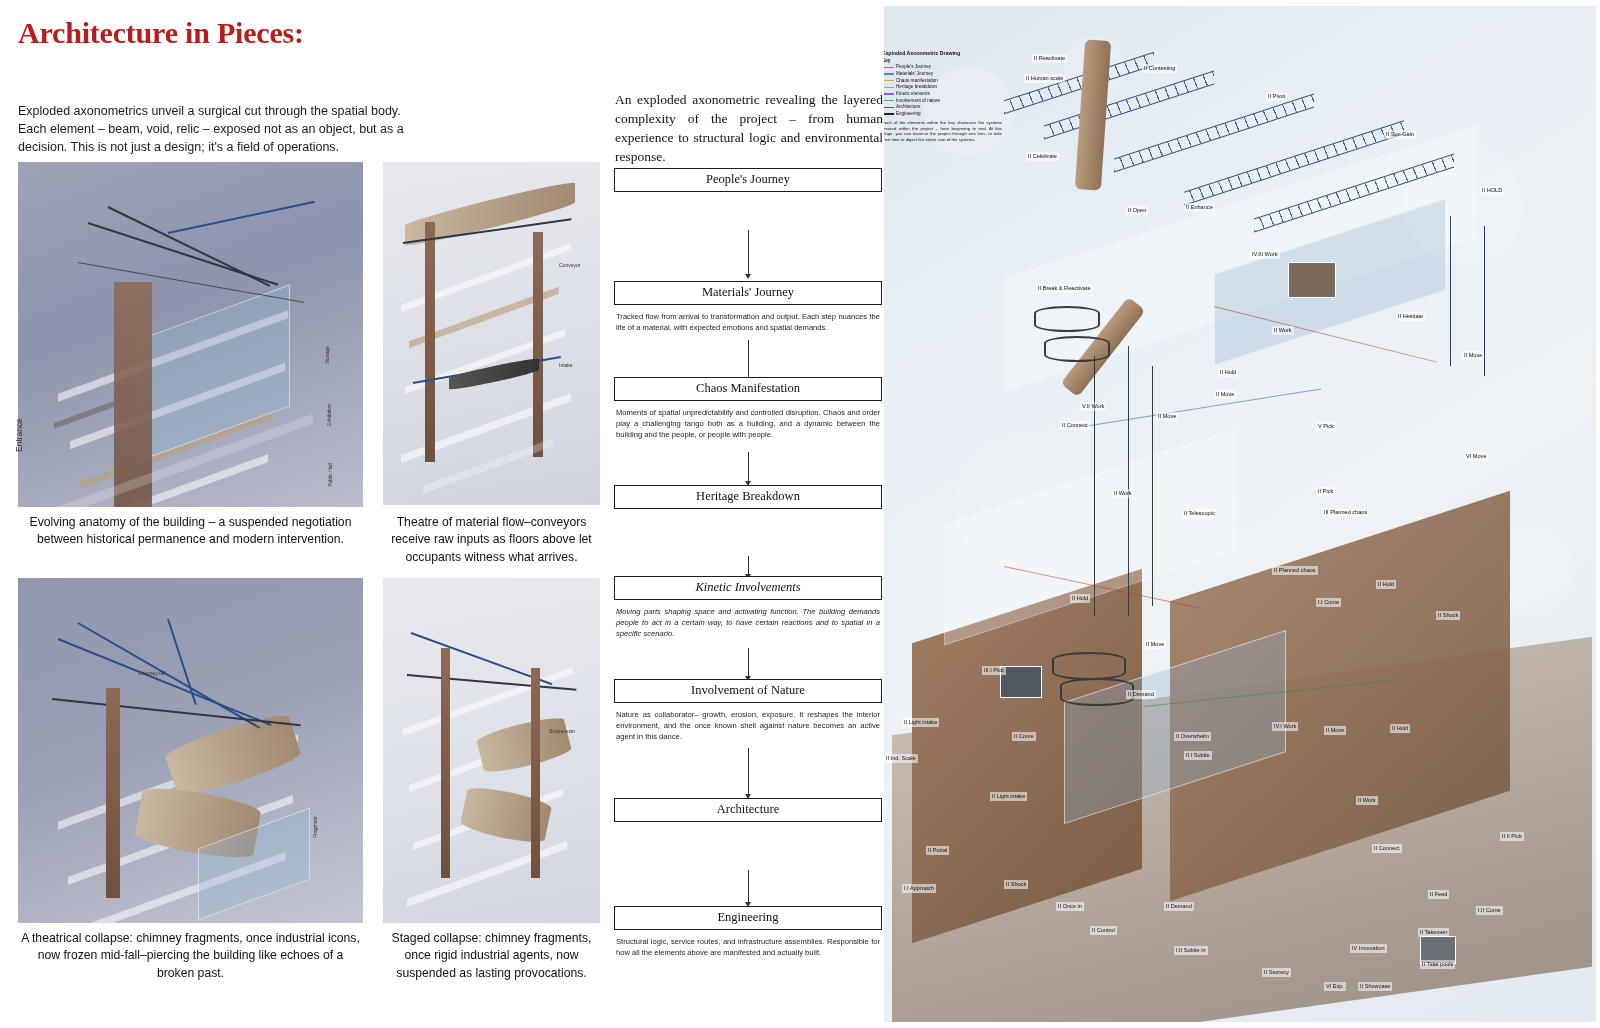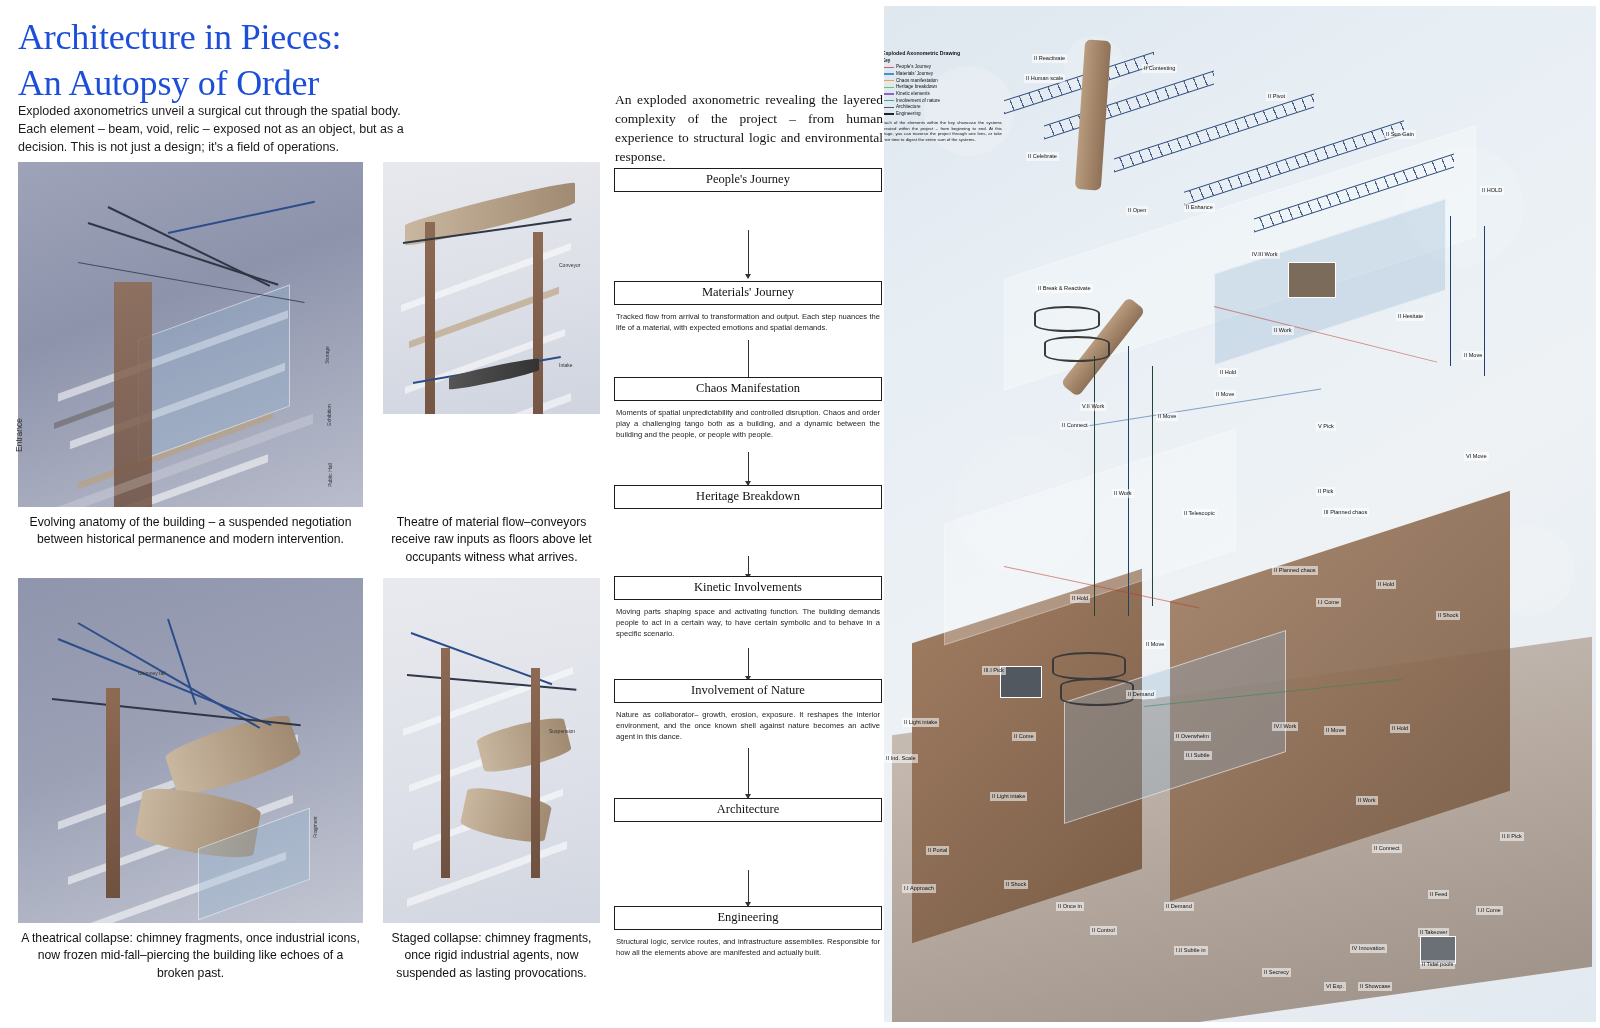--- a/index.html
+++ b/index.html
@@ -10,21 +10,21 @@
     overflow:hidden;
     position:relative;
   }
   .page{position:relative;width:1600px;height:1028px;}
 
   
   .left-col{position:absolute;left:0;top:0;width:610px;height:1028px;padding:0;}
   .title{
     position:absolute;left:18px;top:14px;width:560px;
     font-family:"Liberation Serif", serif;
-    font-weight:normal;font-size:36px;line-height:1.28;color:#1d4ed8;
+    font-weight:bold;font-size:30px;line-height:1.28;color:#b91c1c;
     letter-spacing:-0.2px;
   }
   .lede{
     position:absolute;left:18px;top:102px;width:400px;
     font-size:12.5px;line-height:1.45;color:#1a1a1a;
   }
 
   .fig{position:absolute;border:0;}
   .fig .frame{width:100%;height:100%;position:relative;overflow:hidden;}
   .fig .cap{
@@ -136,21 +136,20 @@
 </style>
 </head>
 <body>
 
 <div class="page">
 
   <div class="left-col">
 
     <div class="title">
       <div>Architecture in Pieces:</div>
-      <div>An Autopsy of Order</div>
     </div>
 
     <div class="lede">Exploded axonometrics unveil a surgical cut through the spatial body. Each element – beam, void, relic – exposed not as an object, but as a decision. This is not just a design; it's a field of operations.</div>
 
     <div class="fig" style="left:18px;top:162px;width:345px;height:345px;">
       <div class="frame">
         <div class="art a1">
           <div class="slab" style="left:40px;top:190px;width:230px;height:8px;"></div>
           <div class="slab" style="left:52px;top:240px;width:215px;height:8px;"></div>
           <div class="slab tan" style="left:60px;top:285px;width:195px;height:7px;"></div>
@@ -166,21 +165,21 @@
           <div class="tinytext" style="left:300px;top:190px;transform:rotate(-90deg);">Storage</div>
           <div class="tinytext" style="left:300px;top:250px;transform:rotate(-90deg);">Exhibition</div>
           <div class="tinytext" style="left:300px;top:310px;transform:rotate(-90deg);">Public Hall</div>
 
         </div>
       </div>
       <div class="sidelabel" style="left:-4px;top:290px;">Entrance</div>
       <div class="cap" style="top:352px;">Evolving anatomy of the building – a suspended negotiation between historical permanence and modern intervention.</div>
     </div>
 
-    <div class="fig" style="left:383px;top:162px;width:217px;height:252px;">
+    <div class="fig" style="left:383px;top:162px;width:217px;height:343px;">
       <div class="frame">
         <div class="art a2">
           <div class="cyl" style="left:22px;top:38px;width:170px;height:28px;transform:skewY(-14deg);"></div>
           <div class="slab" style="left:18px;top:112px;width:170px;height:7px;"></div>
           <div class="slab tan" style="left:26px;top:152px;width:150px;height:7px;"></div>
           <div class="slab" style="left:22px;top:196px;width:160px;height:7px;"></div>
           <div class="slab" style="left:18px;top:262px;width:170px;height:8px;"></div>
           <div class="brickcol" style="left:42px;top:60px;width:10px;height:240px;"></div>
           <div class="brickcol" style="left:150px;top:70px;width:10px;height:225px;"></div>
           <div class="beam" style="left:20px;top:80px;width:170px;transform:rotate(-8deg);"></div>
@@ -254,23 +253,23 @@
       <div class="bar">Chaos Manifestation</div>
       <div class="body">Moments of spatial unpredictability and controlled disruption. Chaos and order play a challenging tango both as a building, and a dynamic between the building and the people, or people with people.</div>
     </div>
     <div class="conn" style="top:452px;height:33px;"></div>
 
     <div class="item" style="top:485px;">
       <div class="bar">Heritage Breakdown</div>
     </div>
     <div class="conn" style="top:556px;height:22px;"></div>
 
-    <div class="item" style="top:576px;">
+    <div class="item" style="top:576px;font-style:italic;">
       <div class="bar">Kinetic Involvements</div>
-      <div class="body">Moving parts shaping space and activating function. The building demands people to act in a certain way, to have certain symbolic and to behave in a specific scenario.</div>
+      <div class="body">Moving parts shaping space and activating function. The building demands people to act in a certain way, to have certain reactions and to spatial in a specific scenario.</div>
     </div>
     <div class="conn" style="top:648px;height:32px;"></div>
 
     <div class="item" style="top:679px;">
       <div class="bar">Involvement of Nature</div>
       <div class="body">Nature as collaborator– growth, erosion, exposure. It reshapes the interior environment, and the once known shell against nature becomes an active agent in this dance.</div>
     </div>
     <div class="conn" style="top:748px;height:50px;"></div>
 
     <div class="item" style="top:798px;">

